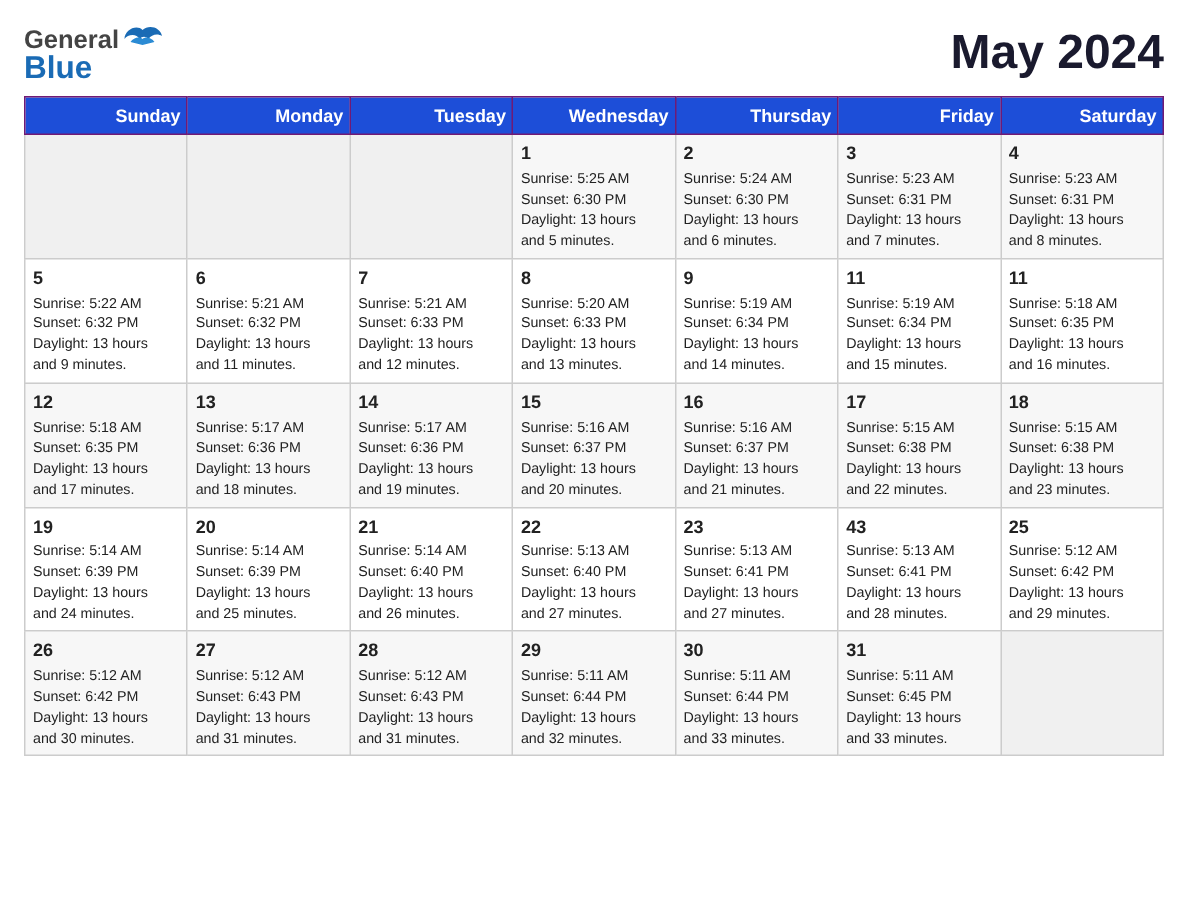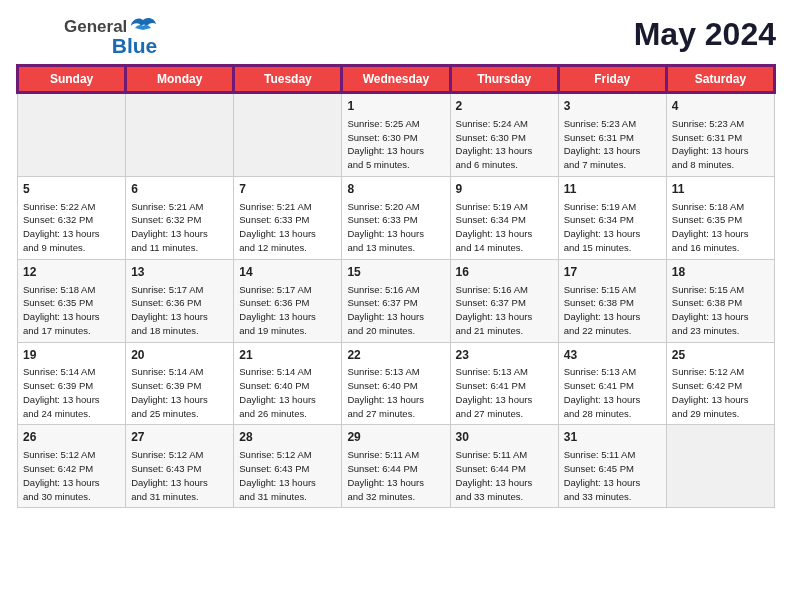--- a/index.html
+++ b/index.html
@@ -12,49 +12,48 @@
     }
     .header-area {
       display: flex;
       align-items: flex-start;
       justify-content: space-between;
       margin-bottom: 6px;
     }
     .logo {
       display: flex;
       flex-direction: column;
-      align-items: flex-end;
-      margin-left: 48px;
+      align-items: flex-start;
     }
     .title-area {
       text-align: right;
     }
     .title-area h1 {
       font-size: 32px;
       font-weight: bold;
       color: #1a1a2e;
     }
     .title-area h2 {
       font-size: 15px;
       font-weight: normal;
       color: #333;
     }
     .calendar-table {
       width: 100%;
       border-collapse: collapse;
       font-size: 10.5px;
     }
     .calendar-table thead tr th {
-      background-color: #ef4444;
+      background-color: #1d4ed8;
       color: #fff;
-      text-align: center;
+      text-align: right;
       padding: 5px 4px;
       font-size: 12px;
       font-weight: bold;
-      border: 3px solid #701a75;
+      border: 1px solid #701a75;
     }
     .calendar-table tbody tr td {
       border: 1px solid #ccc;
       vertical-align: top;
       padding: 4px 5px;
       min-height: 80px;
       width: calc(100% / 7);
       background: #fff;
       font-size: 10px;
       color: #222;

